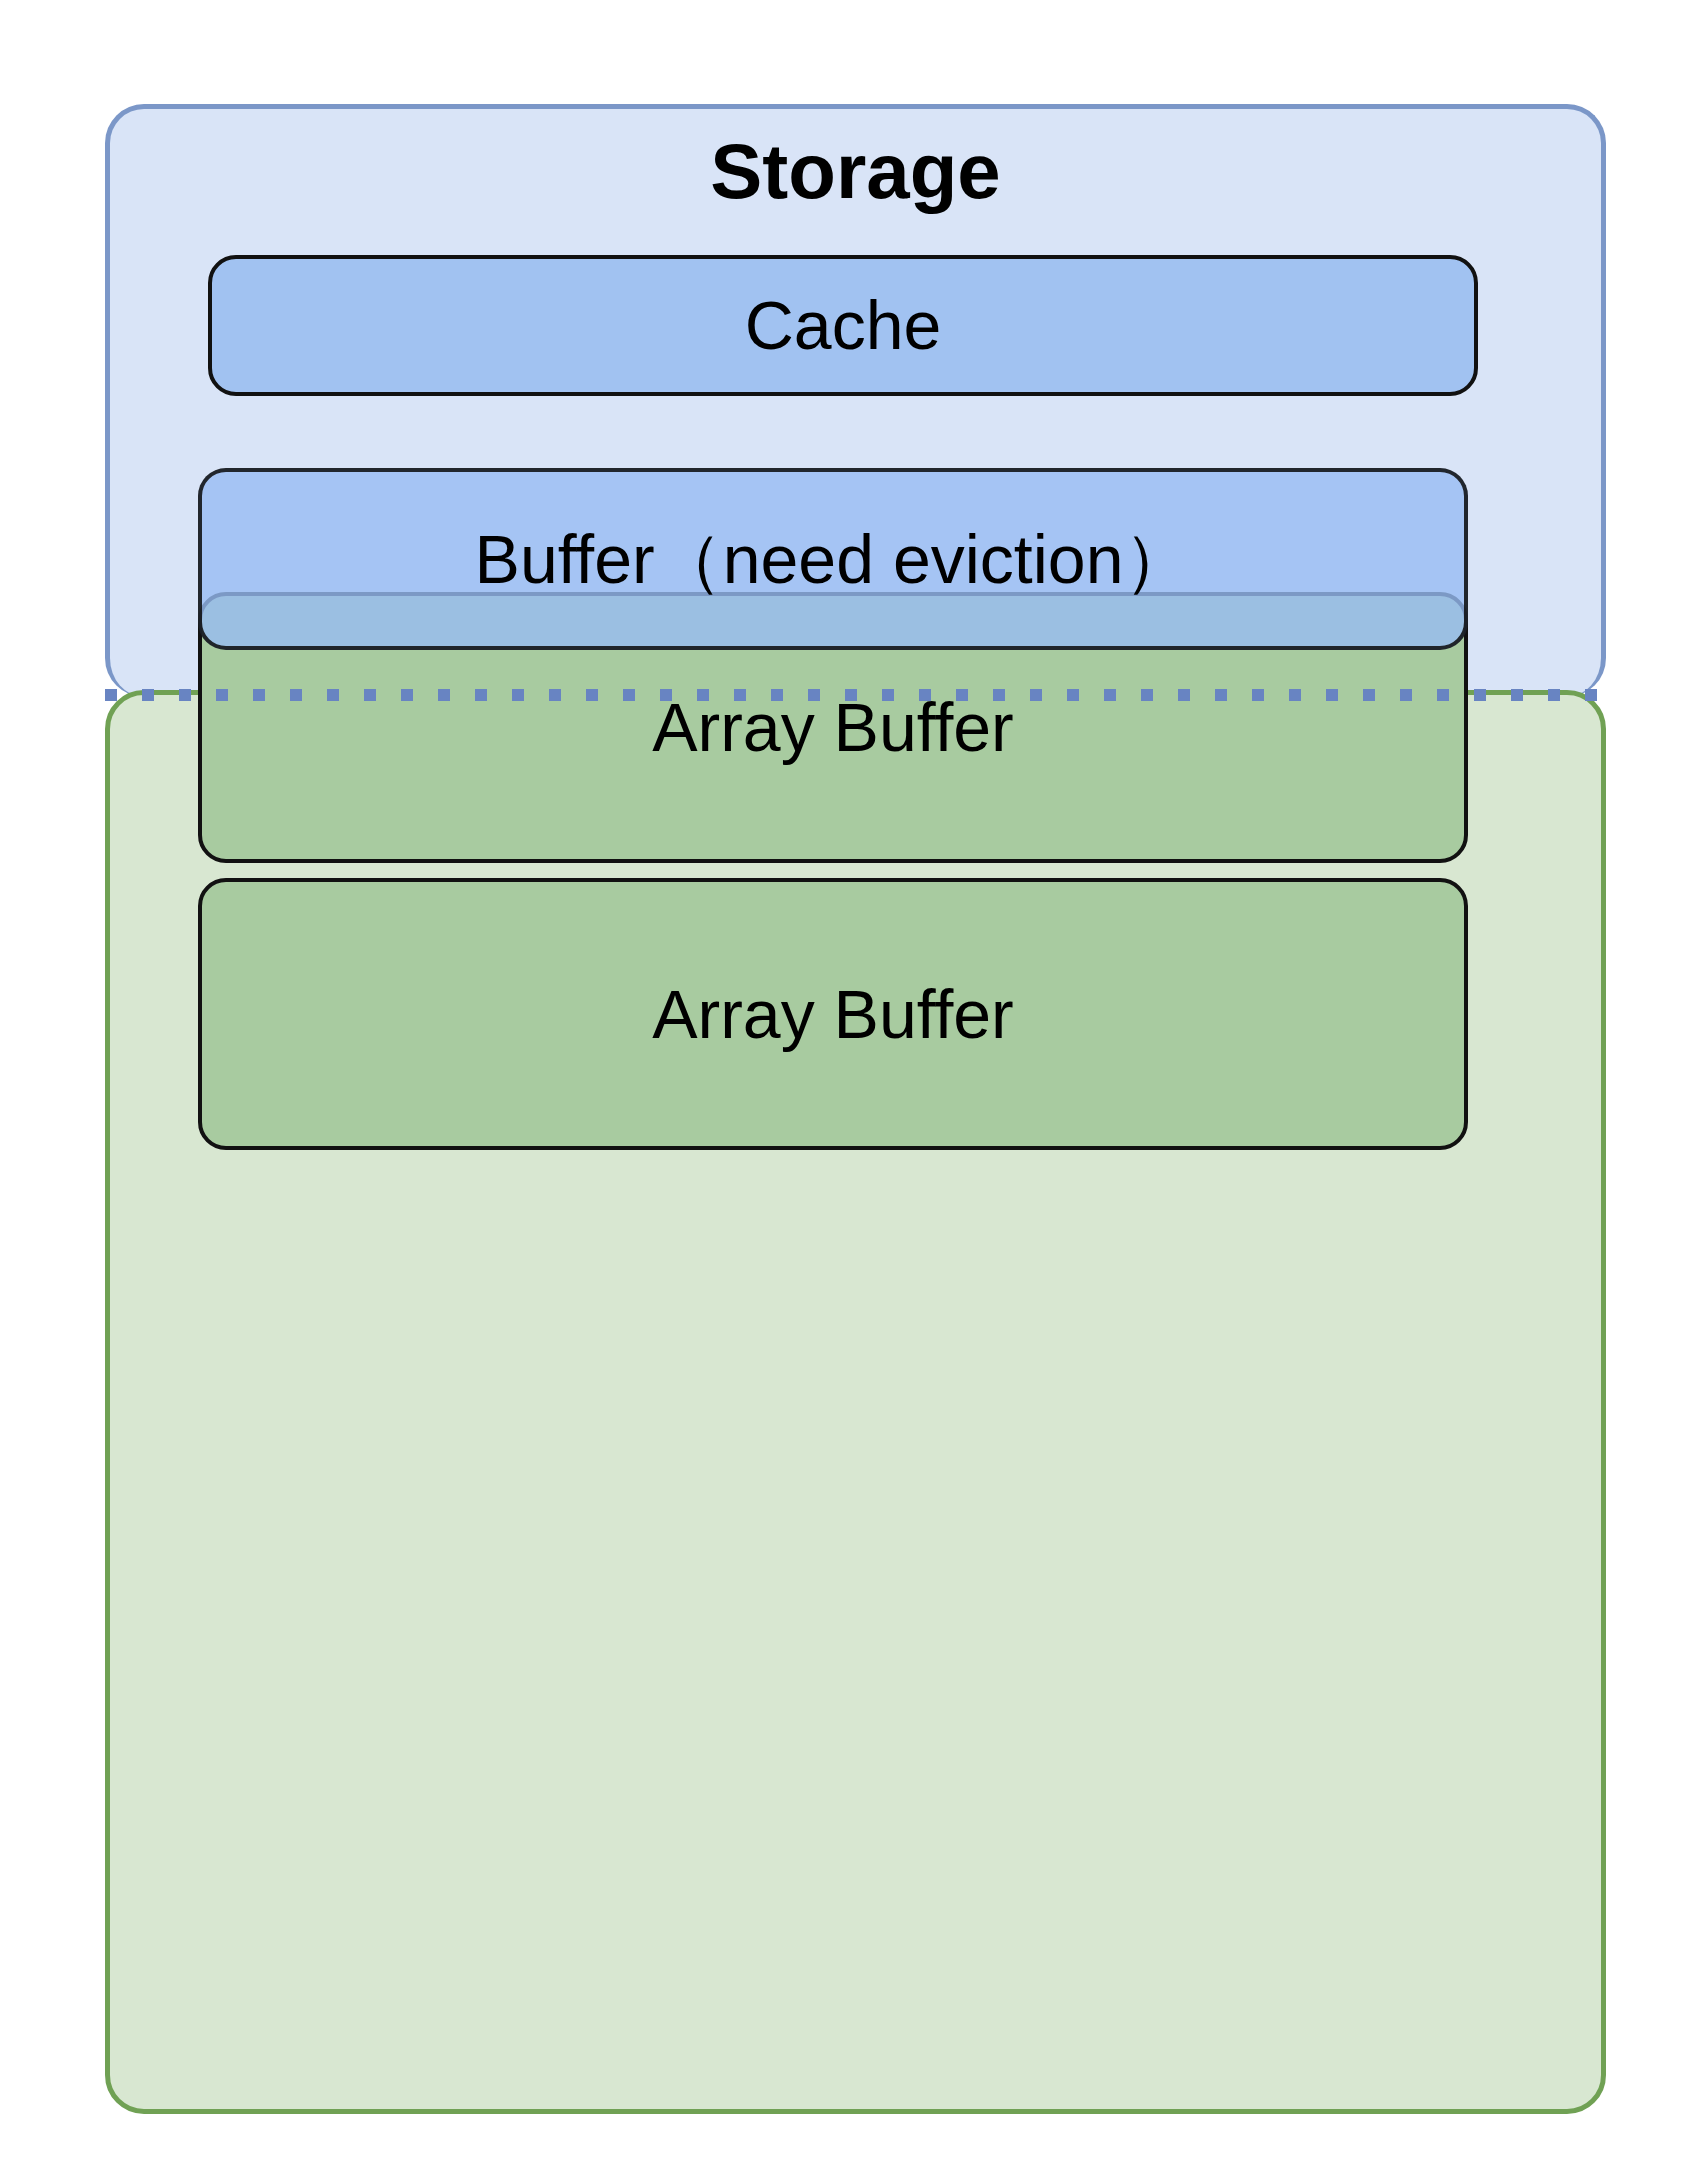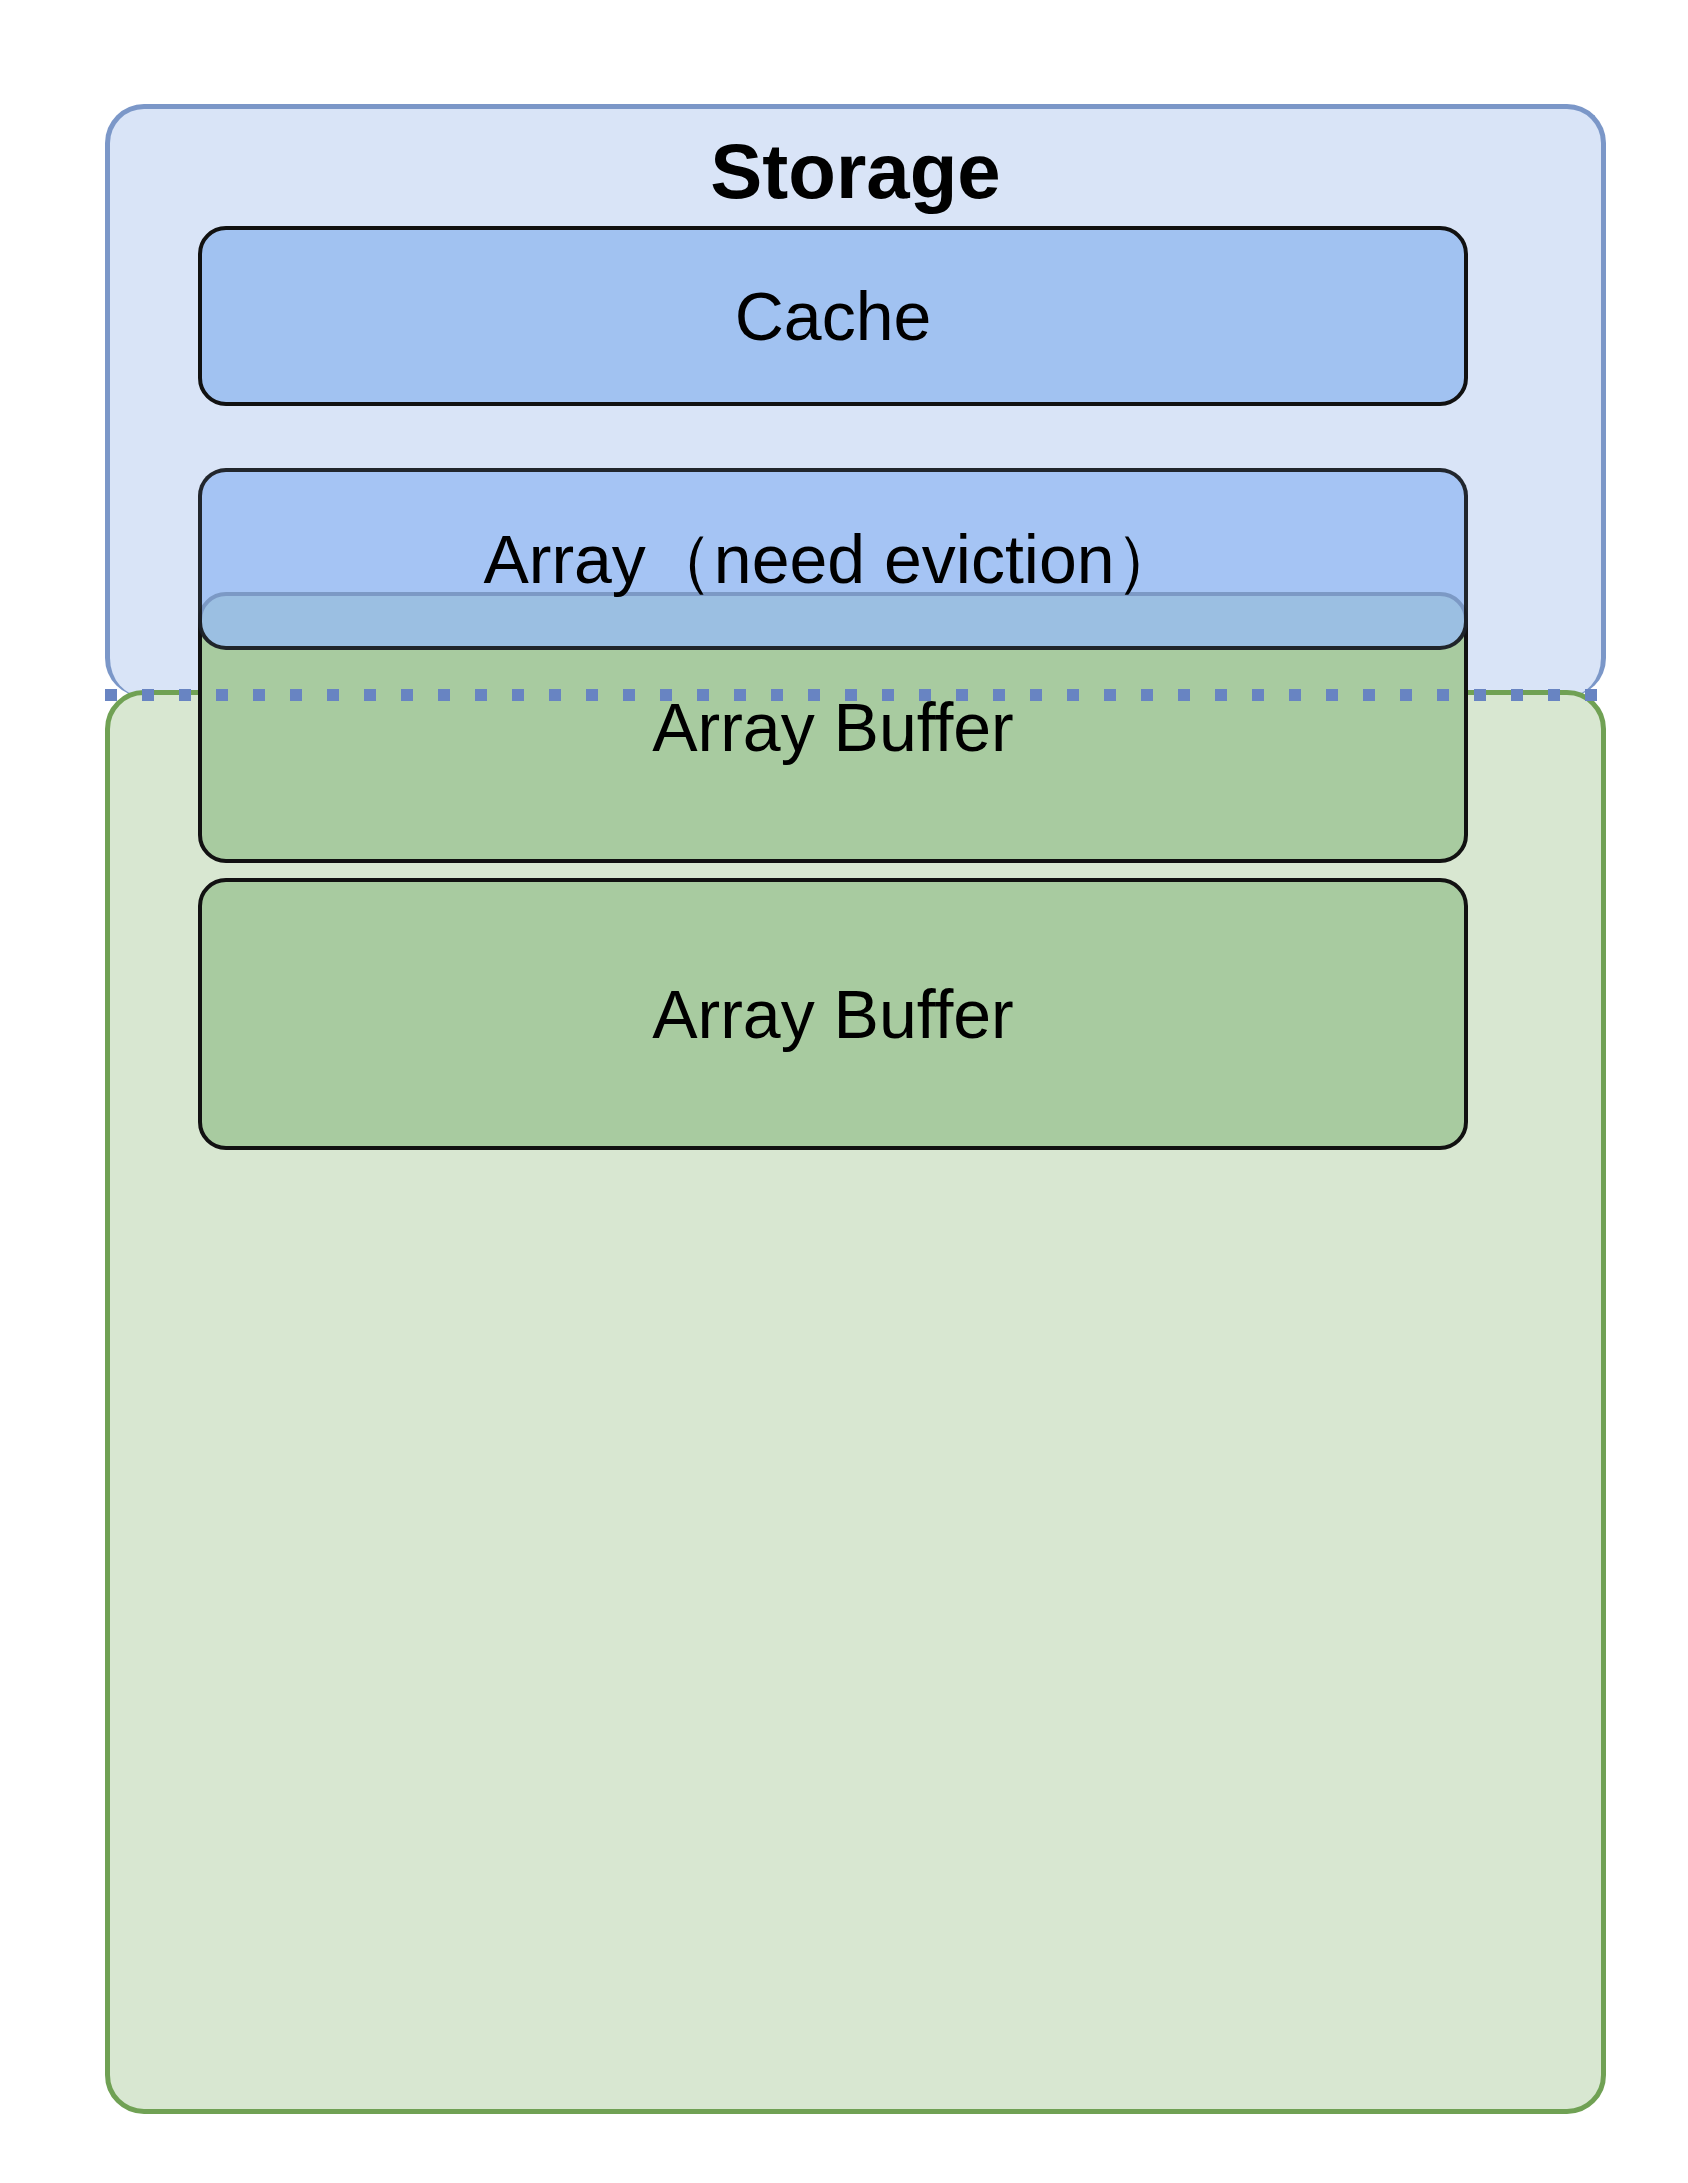--- a/index.html
+++ b/index.html
@@ -68,24 +68,25 @@
     background: var(--array-buffer-fill);
     z-index: 3;
   }
   .array-buffer-2 {
     top: 878px;
     height: 272px;
     background: var(--array-buffer-fill);
     z-index: 3;
   }
   .cache-box {
-    top: 226px;
-    height: 180px;
+    top: 255px;
+    height: 141px;
     background: var(--cache-fill);
     z-index: 4;
+    margin-left: 10px;
   }
   .cache-eviction-box {
     top: 468px;
     height: 182px;
     background: var(--eviction-fill);     
     border-color: var(--eviction-border);
     z-index: 5;
   }
 
   
@@ -134,21 +135,21 @@
 
   <div class="box array-buffer-2">
     <span class="box-label">Array Buffer</span>
   </div>
 
   <div class="box cache-box">
     <span class="box-label">Cache</span>
   </div>
 
   <div class="box cache-eviction-box">
-    <span class="box-label">Array（need eviction）</span>
+    <span class="box-label">Buffer（need eviction）</span>
   </div>
 
   <div class="boundary-dotted-line"></div>
 
   <div class="region-title storage-title">Storage</div>
 
 
 </div>
 
 

